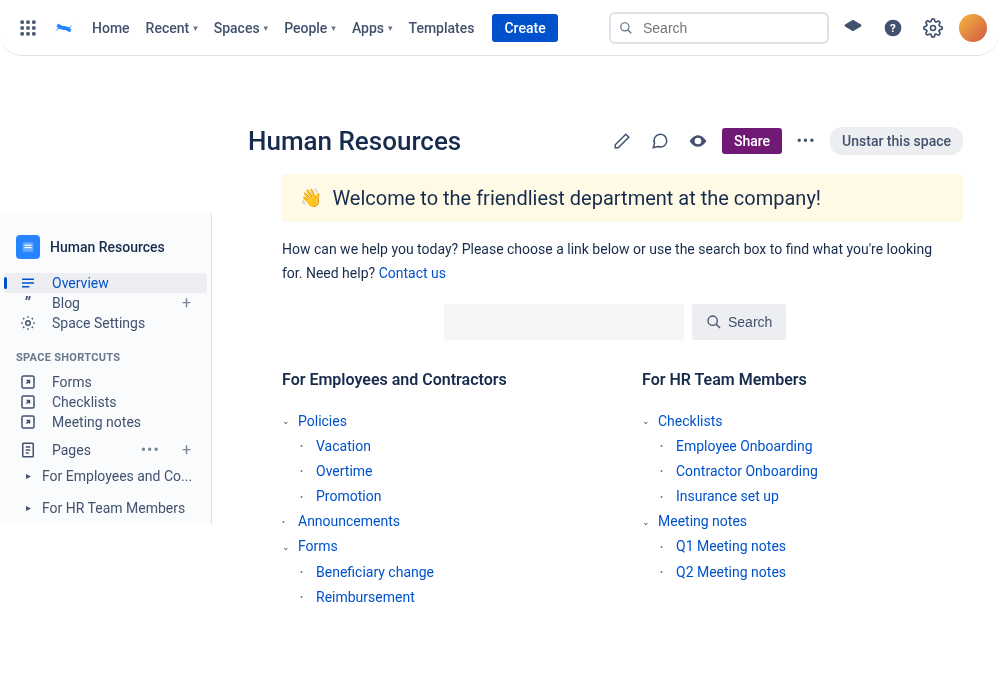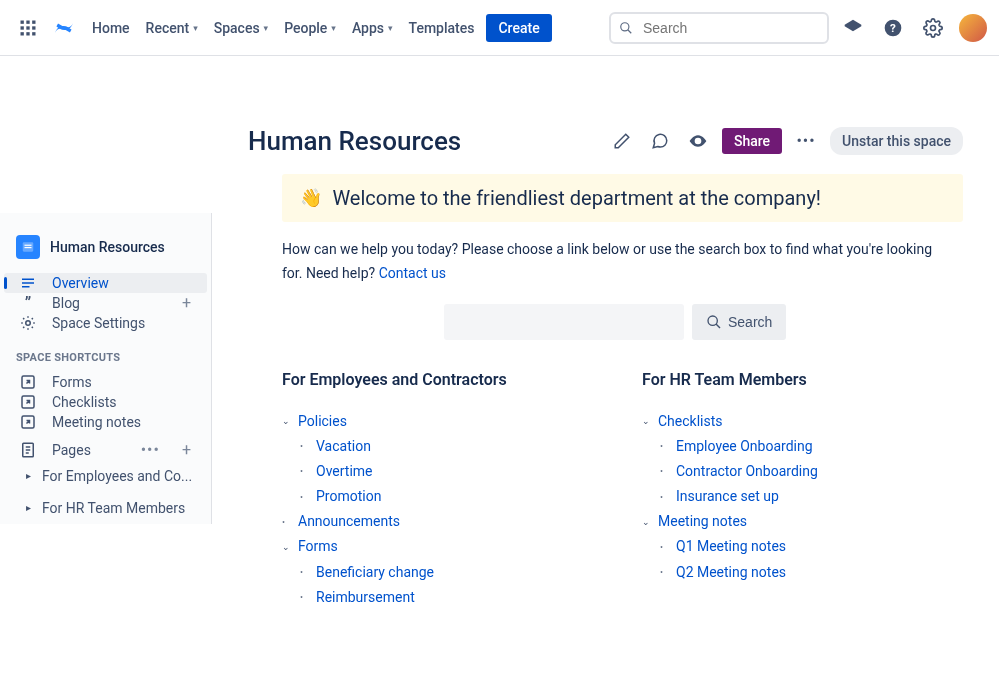--- a/index.html
+++ b/index.html
@@ -1,22 +1,22 @@
 <!DOCTYPE html>
 <html><head>
 <meta charset="utf-8">
 <style>
 * { box-sizing: border-box; margin: 0; padding: 0; }
 body { font-family: -apple-system, BlinkMacSystemFont, "Segoe UI", Roboto, sans-serif; color: #172B4D; background: #fff; width: 999px; height: 680px; overflow: hidden; }
-.topbar { height: 56px; display: flex; align-items: center; padding: 0 12px; border-bottom: 1px solid #DFE1E6; gap: 4px; }
+.topbar { height: 56px; display: flex; align-items: center; padding: 0 12px; border-bottom: 1px solid #DFE1E6; gap: 4px; border-radius: 22px; }
 .topbar .apps-btn { width: 32px; height: 32px; display: flex; align-items: center; justify-content: center; color: #42526E; border-radius: 3px; cursor: pointer; }
 .topbar .logo { width: 24px; height: 24px; margin: 0 4px; cursor: pointer; }
 .topbar .nav-item { padding: 4px 8px; font-size: 14px; color: #42526E; display: flex; align-items: center; gap: 4px; border-radius: 3px; cursor: pointer; font-weight: 500; }
 .topbar .nav-item .chev { font-size: 9px; color: #42526E; opacity: .8; }
-.topbar .create-btn { background: #0052CC; color: #fff; padding: 6px 12px; border-radius: 3px; font-size: 14px; font-weight: 500; margin-left: 0; cursor: pointer; }
+.topbar .create-btn { background: #0052CC; color: #fff; padding: 6px 12px; border-radius: 3px; font-size: 14px; font-weight: 500; margin-left: 6px; cursor: pointer; }
 .topbar .spacer { flex: 1; }
 .topbar .search { position: relative; width: 220px; height: 32px; }
 .topbar .search input { width: 100%; height: 100%; border: 2px solid #DFE1E6; border-radius: 6px; padding: 0 10px 0 32px; font-size: 14px; color: #7A869A; }
 .topbar .search .s-icon { position: absolute; left: 10px; top: 50%; transform: translateY(-50%); color: #5E6C84; }
 .topbar .icon-btn { width: 32px; height: 32px; display: flex; align-items: center; justify-content: center; color: #42526E; cursor: pointer; border-radius: 50%; margin-left: 4px; }
 .topbar .avatar { width: 28px; height: 28px; border-radius: 50%; background: linear-gradient(135deg, #f6b73c, #d05747); margin-left: 6px; cursor: pointer; }
 
 .body { display: flex; height: calc(100% - 56px); align-items: center; }
 .sidebar { width: 212px; border-right: 1px solid #DFE1E6; padding-top: 12px; background: #FAFBFC; display: flex; flex-direction: column; }
 .space-hdr { display: flex; align-items: center; gap: 10px; padding: 10px 16px 14px; }

